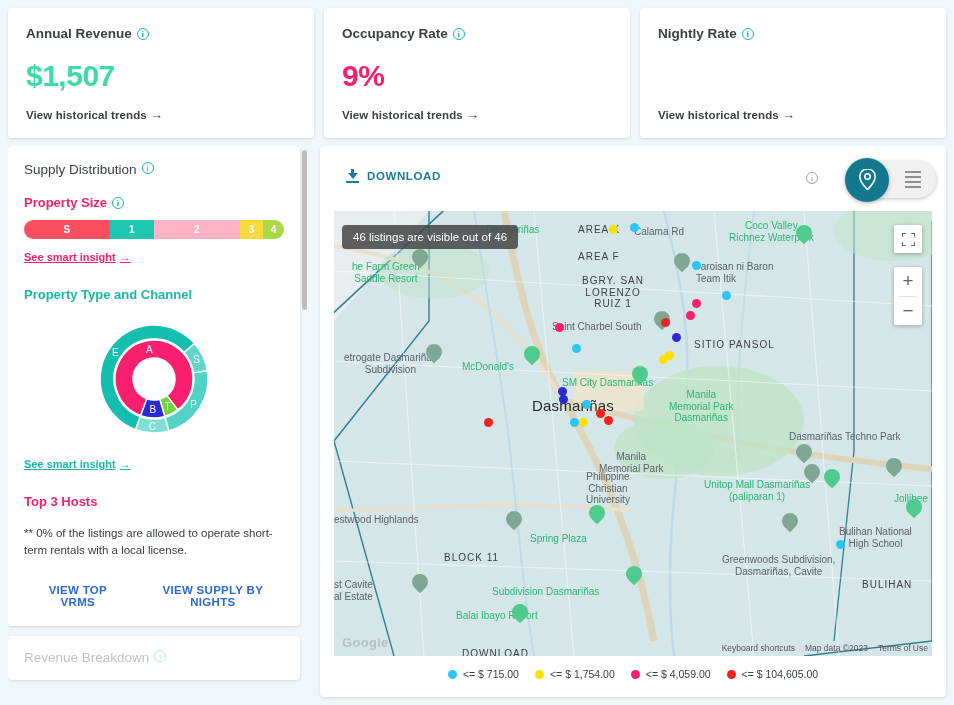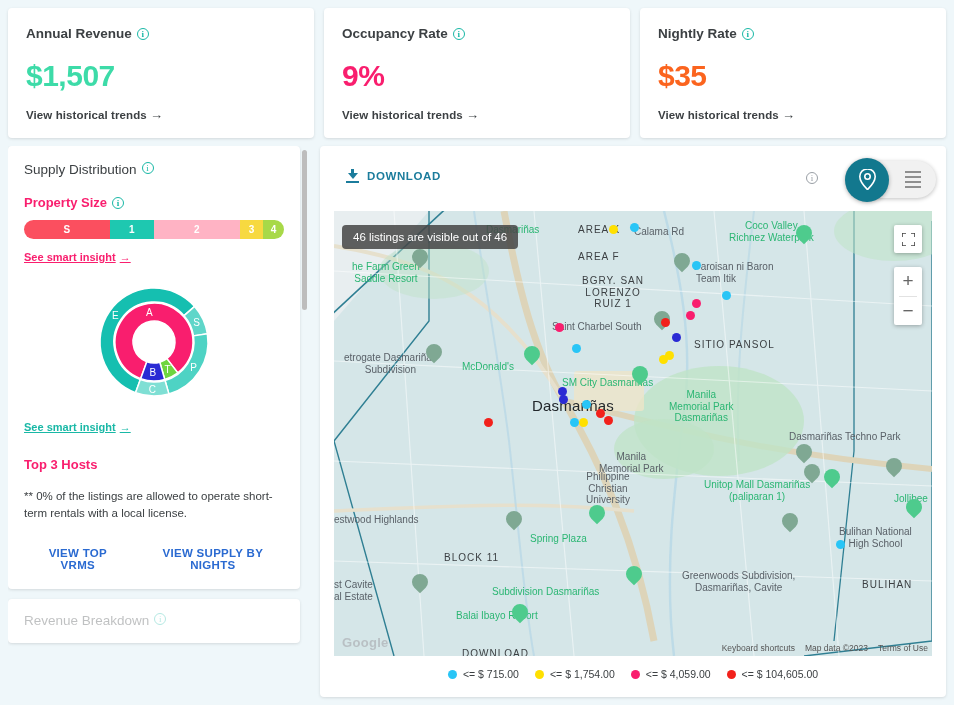--- a/index.html
+++ b/index.html
@@ -150,21 +150,20 @@
       <div class="kpi-link">
         <span>View historical trends</span><span class="arr">→</span>
       </div>
     </div>
 
     <div class="kpi-card">
       <div class="kpi-title">
         <span>Nightly Rate</span>
         <i class="info-ic">i</i>
       </div>
-      <div class="kpi-value" style="color:#fb641e">$35</div>
       <div class="kpi-link">
         <span>View historical trends</span><span class="arr">→</span>
       </div>
     </div>
   </div>
 
   <div class="left-panel">
 
     <div class="panel-card">
       <div class="panel-title">
@@ -183,20 +182,21 @@
           <div class="size-seg" style="flex: 33 1 0%; background: rgb(255, 179, 196);">2</div>
           <div class="size-seg" style="flex: 9 1 0%; background: rgb(247, 217, 64);">3</div>
           <div class="size-seg" style="flex: 8 1 0%; background: rgb(168, 217, 72);">4</div>
         </div>
 
       <div class="smart-link pink">
         <span>See smart insight</span>
         <span>→</span>
       </div>
 
+      <div class="sec-title teal" style="margin-top:22px">Property Type and Channel</div>
 
       <div class="donut-wrap">
         <svg width="150" height="130" viewBox="0 0 150 130" id="donut">
             <path d="M56.530912260413885,113.74340152243906
        A54,54 0 1 1 115.63040508036906,27.430769153591186
        L105.09659635582892,36.65242159525273
        A40,40 0 1 0 61.319194266973255,100.58770483143634 Z" fill="#15bfb0" stroke="#fff" stroke-width="1.5"></path>
             <text x="36.219665580920115" y="40.446550839027935" text-anchor="middle" fill="#fff" font-size="10" font-family="Liberation Sans, sans-serif">E</text>
             <path d="M115.63040508036906,27.430769153591186
        A54,54 0 0 1 128.36433259811383,54.73876484066187
@@ -335,21 +335,21 @@
           <div class="map-lbl green" style="left: 335px; top: 178px;">Manila<br>Memorial Park<br>Dasmariñas</div>
           <div class="map-lbl " style="left: 455px; top: 220px;">Dasmariñas Techno Park</div>
           <div class="map-lbl " style="left: 265px; top: 240px;">Manila<br>Memorial Park</div>
           <div class="map-lbl " style="left: 252px; top: 260px;">Philippine<br>Christian<br>University</div>
           <div class="map-lbl green" style="left: 370px; top: 268px;">Unitop Mall Dasmariñas<br>(paliparan 1)</div>
           <div class="map-lbl green" style="left: 560px; top: 282px;">Jollibee</div>
           <div class="map-lbl " style="left: 0px; top: 303px;">estwood Highlands</div>
           <div class="map-lbl green" style="left: 196px; top: 322px;">Spring Plaza</div>
           <div class="map-lbl " style="left: 505px; top: 315px;">Bulihan National<br>High School</div>
           <div class="map-lbl dark" style="left: 110px; top: 341px;">BLOCK 11</div>
-          <div class="map-lbl " style="left: 348px; top: 343px; margin-top: 16px;">Greenwoods Subdivision,<br>Dasmariñas, Cavite</div>
+          <div class="map-lbl " style="left: 388px; top: 343px;">Greenwoods Subdivision,<br>Dasmariñas, Cavite</div>
           <div class="map-lbl green" style="left: 158px; top: 375px;">Subdivision Dasmariñas</div>
           <div class="map-lbl " style="left: 0px; top: 368px;">st Cavite<br>al Estate</div>
           <div class="map-lbl green" style="left: 122px; top: 399px;">Balai Ibayo Resort</div>
           <div class="map-lbl dark" style="left: 528px; top: 368px;">BULIHAN</div>
           <div class="map-lbl dark" style="left: 128px; top: 437px;">DOWNLOAD</div>
         </div>
 
       <div class="poi" style="left:78px;  top:38px;">
           <div class="pinbody"></div>
         </div>

